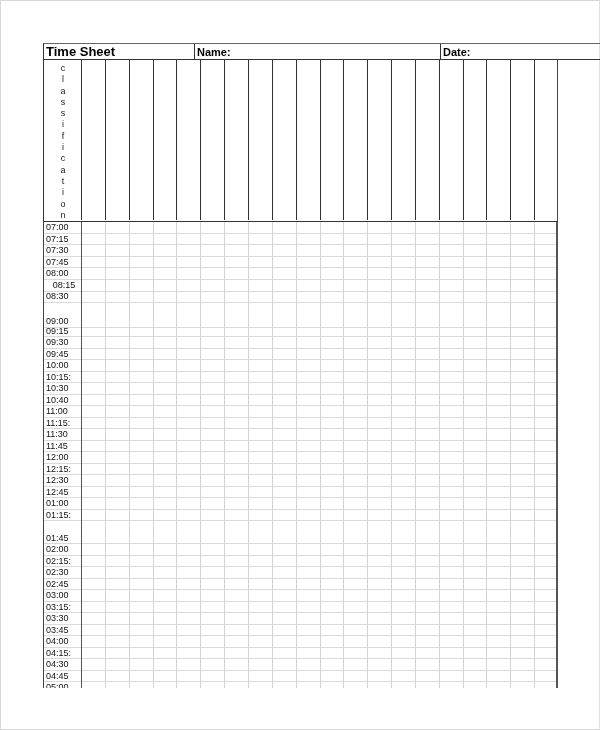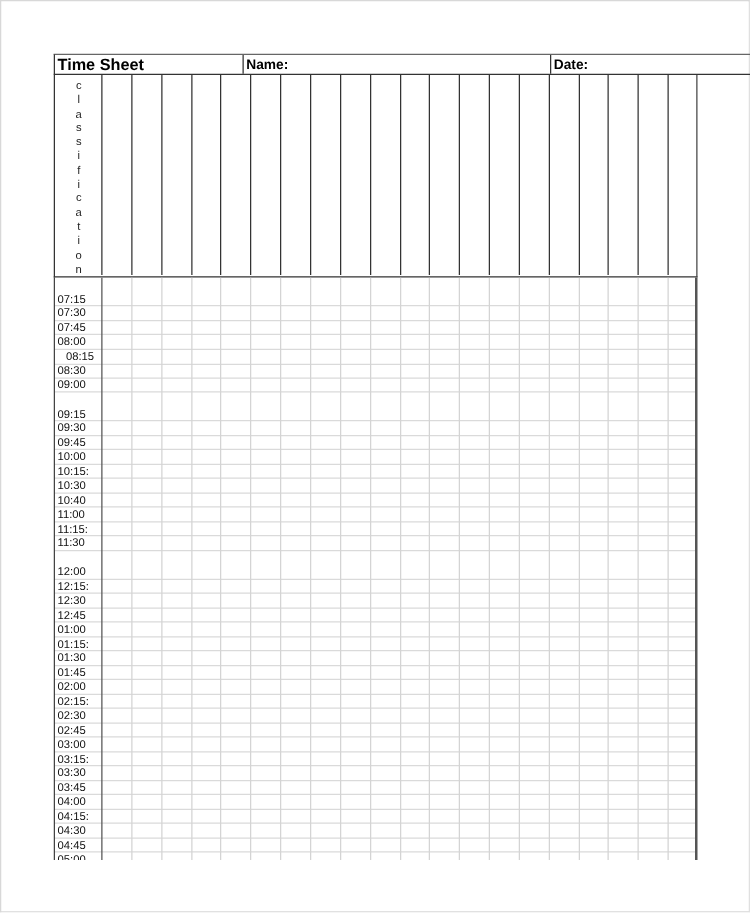--- a/index.html
+++ b/index.html
@@ -116,39 +116,42 @@
       <div class="vline-dark" style="left: 347.05px;"></div>
       <div class="vline-dark" style="left: 370.9px;"></div>
       <div class="vline-dark" style="left: 394.75px;"></div>
       <div class="vline-dark" style="left: 418.6px;"></div>
       <div class="vline-dark" style="left: 442.45px;"></div>
       <div class="vline-dark" style="left: 466.3px;"></div>
       <div class="vline-dark" style="left: 490.15px;"></div>
     </div>
 
   <div class="grid" id="grid">
+      <div class="trow" style="top: 0px;">
+        <div class="tlabel">07:00</div>
+      </div>
       <div class="trow" style="top: 11.5px;">
         <div class="tlabel">07:15</div>
       </div>
       <div class="trow" style="top: 23px;">
         <div class="tlabel">07:30</div>
       </div>
       <div class="trow" style="top: 34.5px;">
         <div class="tlabel">07:45</div>
       </div>
       <div class="trow" style="top: 46px;">
         <div class="tlabel">08:00</div>
       </div>
       <div class="trow" style="top: 58px; text-align: center;">
         <div class="tlabel">08:15</div>
       </div>
       <div class="trow" style="top: 69px;">
         <div class="tlabel">08:30</div>
       </div>
-      <div class="trow" style="top: 80px;">
+      <div class="trow" style="top: 94px;">
         <div class="tlabel">09:00</div>
       </div>
       <div class="trow" style="top: 103.5px;">
         <div class="tlabel">09:15</div>
       </div>
       <div class="trow" style="top: 115px;">
         <div class="tlabel">09:30</div>
       </div>
       <div class="trow" style="top: 126.5px;">
         <div class="tlabel">09:45</div>
@@ -167,40 +170,40 @@
       </div>
       <div class="trow" style="top: 184px;">
         <div class="tlabel">11:00</div>
       </div>
       <div class="trow" style="top: 195.5px;">
         <div class="tlabel">11:15:</div>
       </div>
       <div class="trow" style="top: 207px;">
         <div class="tlabel">11:30</div>
       </div>
+      <div class="trow" style="top: 218.5px;">
+        <div class="tlabel">11:45</div>
+      </div>
       <div class="trow" style="top: 230px;">
         <div class="tlabel">12:00</div>
       </div>
       <div class="trow" style="top: 241.5px;">
         <div class="tlabel">12:15:</div>
       </div>
       <div class="trow" style="top: 253px;">
         <div class="tlabel">12:30</div>
       </div>
       <div class="trow" style="top: 264.5px;">
         <div class="tlabel">12:45</div>
       </div>
       <div class="trow" style="top: 276px;">
         <div class="tlabel">01:00</div>
       </div>
       <div class="trow" style="top: 287.5px;">
         <div class="tlabel">01:15:</div>
-      </div>
-      <div class="trow" style="top: 299px;">
-        <div class="tlabel">01:30</div>
       </div>
       <div class="trow" style="top: 310.5px;">
         <div class="tlabel">01:45</div>
       </div>
       <div class="trow" style="top: 322px;">
         <div class="tlabel">02:00</div>
       </div>
       <div class="trow" style="top: 333.5px;">
         <div class="tlabel">02:15:</div>
       </div>

